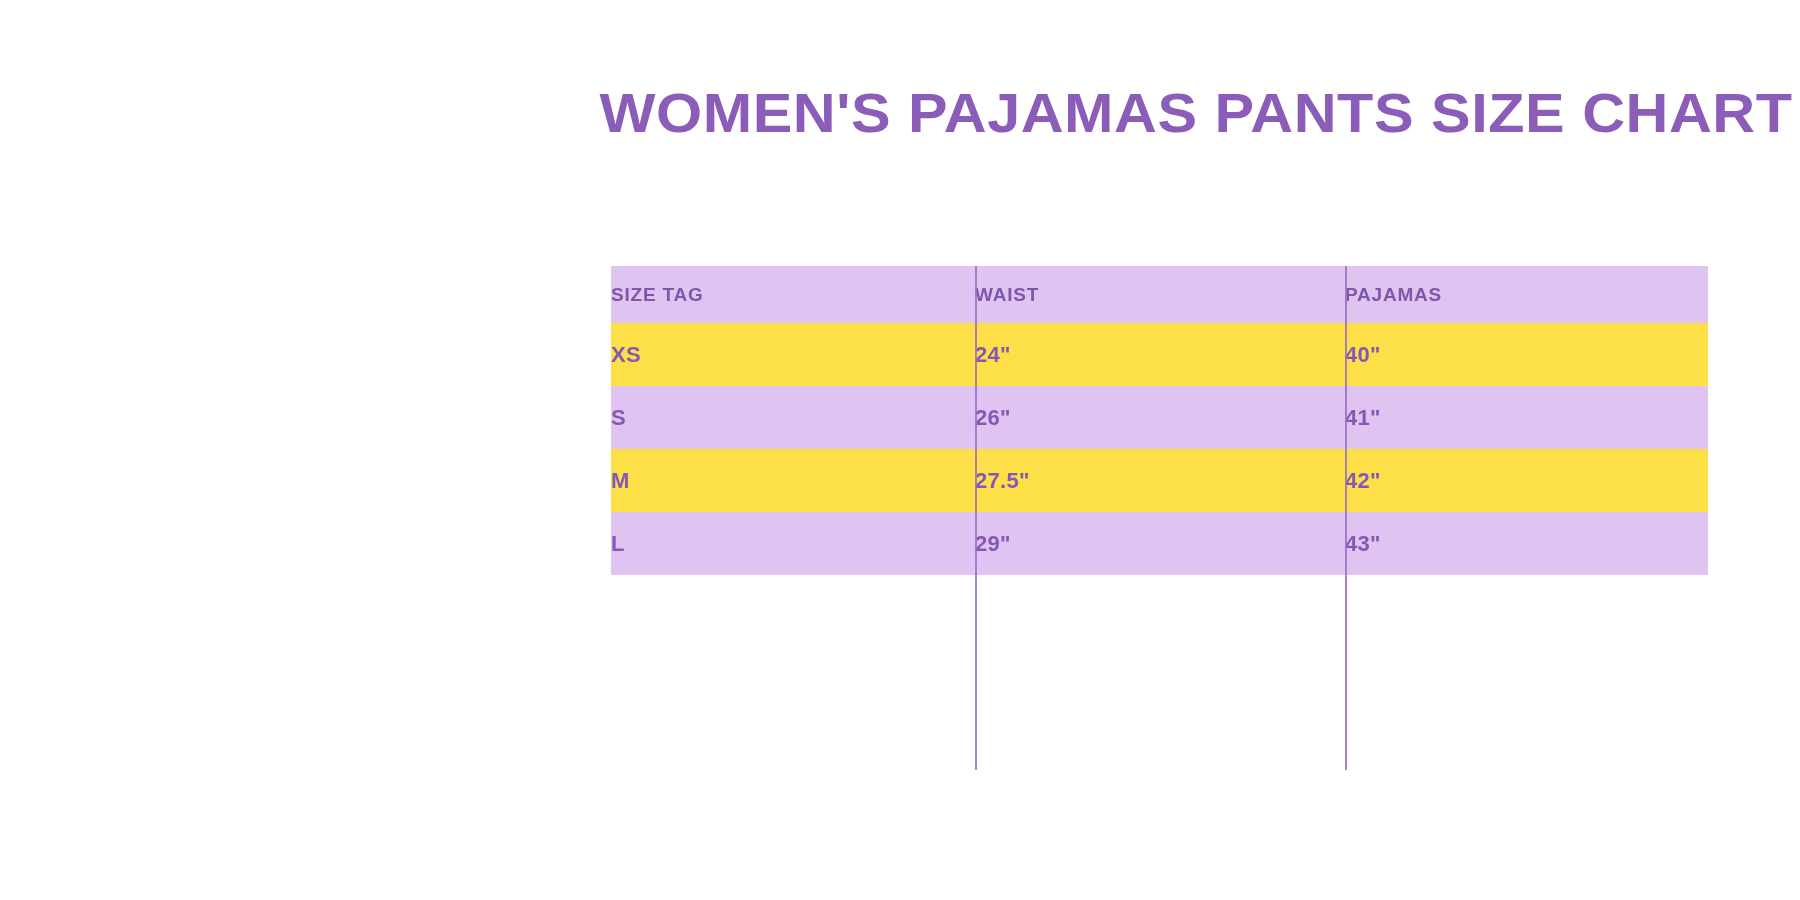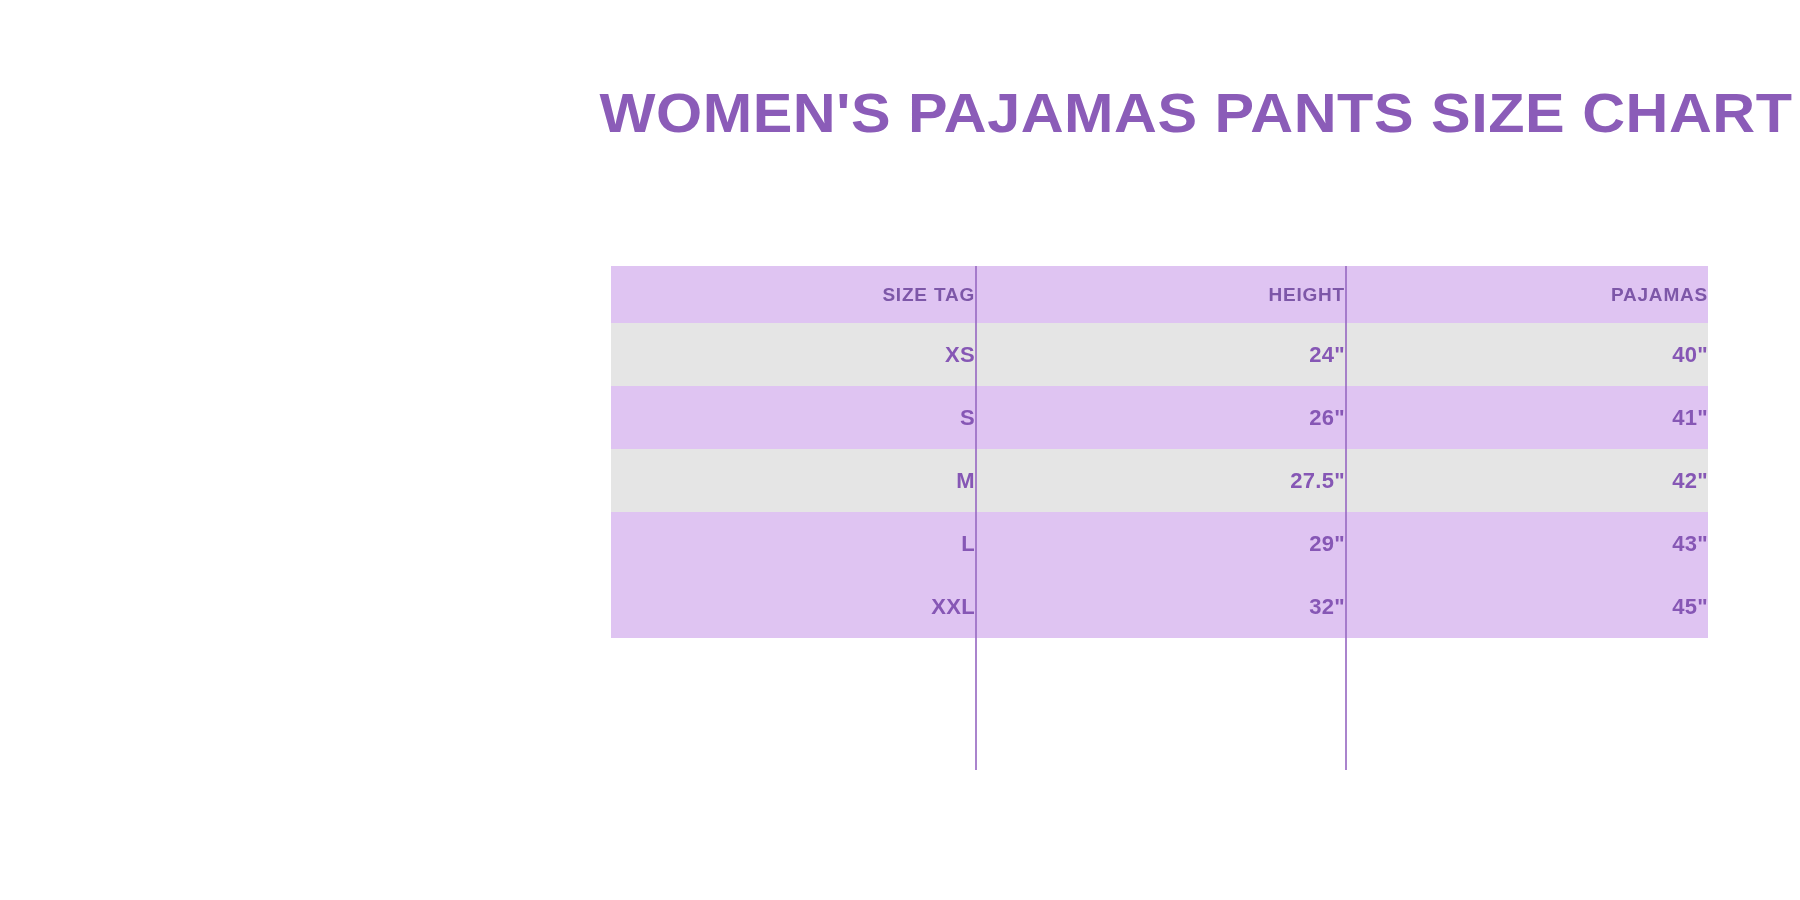--- a/index.html
+++ b/index.html
@@ -53,21 +53,21 @@
     table-layout: fixed;
   }
 
   table.size-table col.col-size   { width: 364px; }
   table.size-table col.col-waist  { width: 370px; }
   table.size-table col.col-height { width: 363px; }
 
   table.size-table th,
   table.size-table td {
     height: 63px;
-    text-align: right;
+    text-align: left;
     vertical-align: middle;
     padding: 0;
     font-family: "Liberation Sans", sans-serif;
     font-weight: bold;
     white-space: nowrap;
   }
 
   table.size-table thead th {
     background: #dfc4f2;
     color: #7d57a8;
@@ -79,21 +79,21 @@
   table.size-table tbody td {
     font-size: 22px;
     color: #8657b5;
     letter-spacing: 0.3px;
   }
 
   table.size-table tbody tr.row-shaded td {
     background: #dfc4f2;
   }
   table.size-table tbody tr.row-plain td {
-    background: #e5e5e5;
+    background: #fde047;
   }
 
   
   .col-divider {
     position: absolute;
     top: 0;
     width: 1.5px;
     background: #9b6fc4;
     opacity: 0.85;
   }
@@ -111,21 +111,21 @@
 
     <table class="size-table">
       <colgroup>
         <col class="col-size">
         <col class="col-waist">
         <col class="col-height">
       </colgroup>
       <thead>
         <tr>
           <th>SIZE TAG</th>
-          <th>HEIGHT</th>
+          <th>WAIST</th>
           <th>PAJAMAS</th>
         </tr>
       </thead>
       <tbody>
         <tr class="row-plain">
           <td>XS</td>
           <td>24"</td>
           <td>40"</td>
         </tr>
         <tr class="row-shaded">
@@ -136,25 +136,20 @@
         <tr class="row-plain">
           <td>M</td>
           <td>27.5"</td>
           <td>42"</td>
         </tr>
         <tr class="row-shaded">
           <td>L</td>
           <td>29"</td>
           <td>43"</td>
         </tr>
-        <tr class="row-shaded">
-          <td>XXL</td>
-          <td>32"</td>
-          <td>45"</td>
-        </tr>
       </tbody>
     </table>
 
     <div class="col-divider divider-1"></div>
     <div class="col-divider divider-2"></div>
 
   </div>
 
 </div>
 

